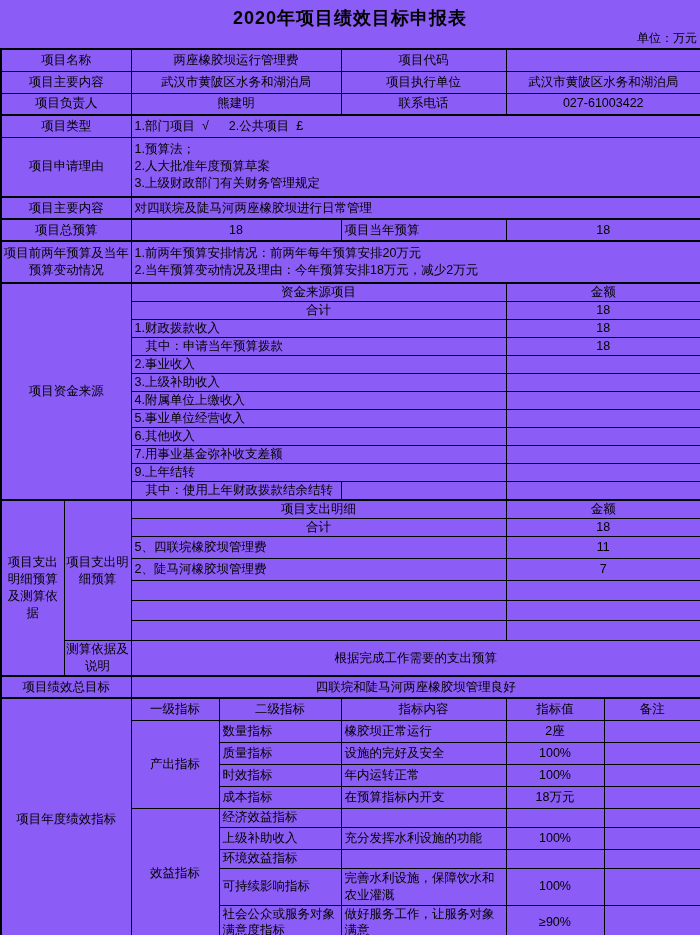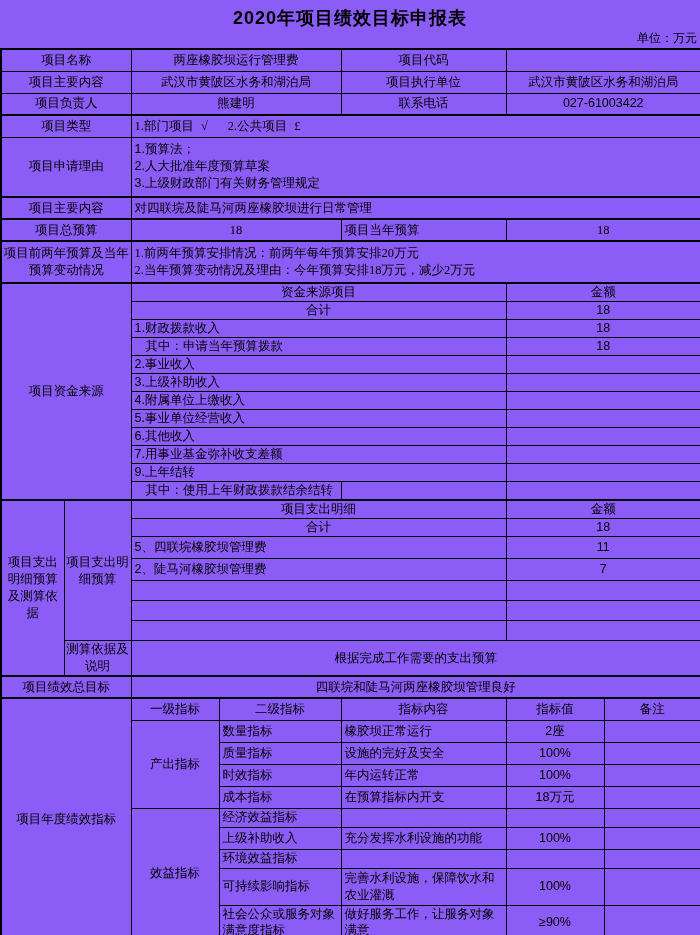--- a/index.html
+++ b/index.html
@@ -6,21 +6,21 @@
   body { width:700px; font-family:"Liberation Sans","DejaVu Sans",sans-serif; color:#000; }
   .page { width:700px; height:935px; background:#8b5cf6; }
   .header { position:relative; height:48px; }
   .title { text-align:center; font-weight:bold; font-size:18px; padding-top:6px; letter-spacing:1px; }
   .unit { position:absolute; right:3px; bottom:1px; font-size:12px;margin-top:16px; }
   table.form { border-collapse:collapse; width:700px; table-layout:fixed; border:2px solid #000; }
   td { border:1px solid #000; font-size:12.5px; line-height:1.35; padding:0; text-align:center;
        vertical-align:middle; overflow:hidden; word-break:break-all; }
   td.l { text-align:left; padding-left:3px; }
   td.ind { padding-left:14px; }
-  .bt2 { border-top:2px solid #000 !important;font-family:Liberation Serif, serif; }
+  .bt2 { border-top:2px solid #000 !important; }
   .chk { margin-left:7px; }
   .gap { margin-left:20px; }
   .line { text-align:left; }
   .h18{height:18px}.h19{height:19px}.h20{height:20px}.h22{height:22px}
   .h30{height:30px}.h31{height:31px}.h37{height:37px}.h42{height:42px}.h60{height:60px}
 </style>
 </head>
 <body>
 
 <div class="page">

